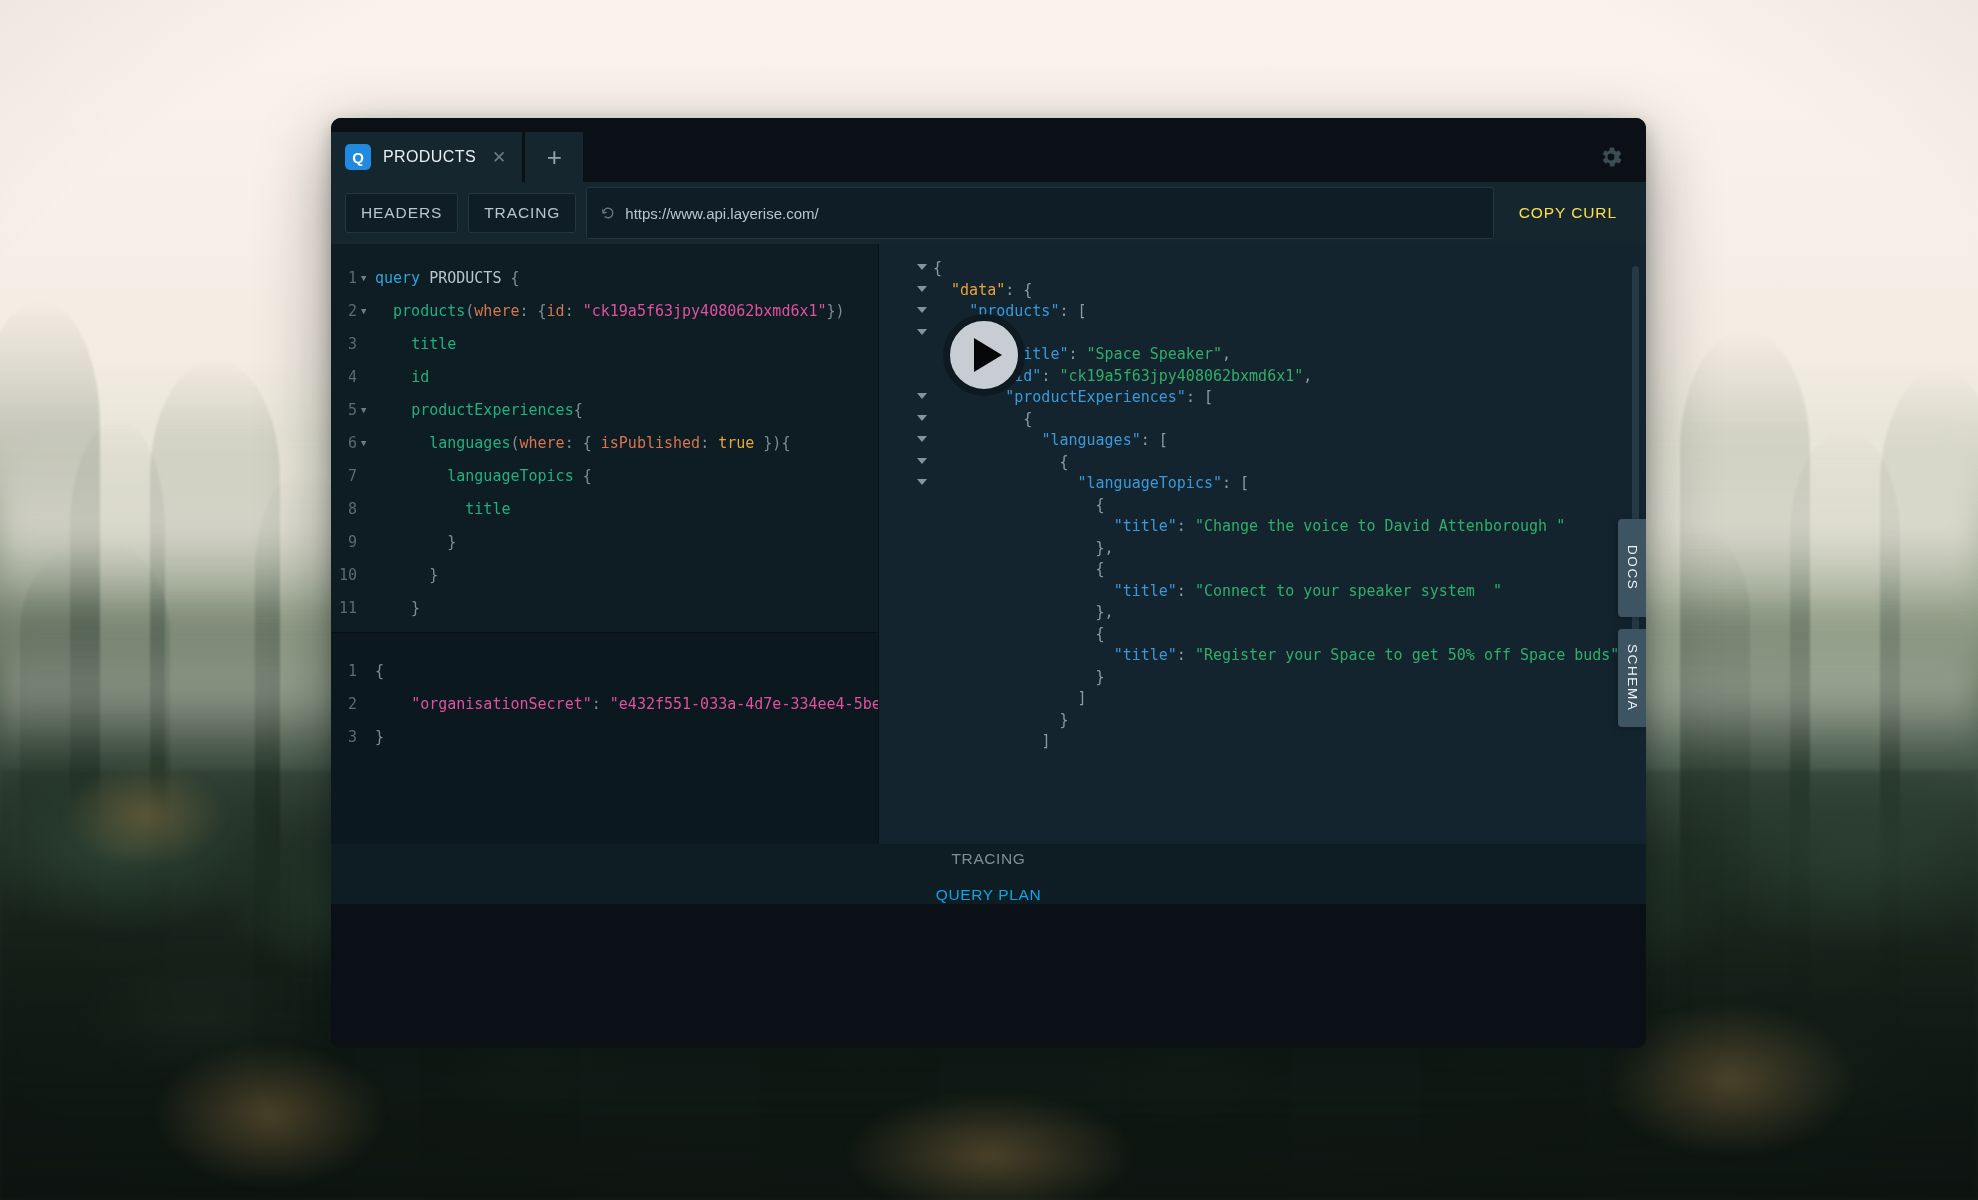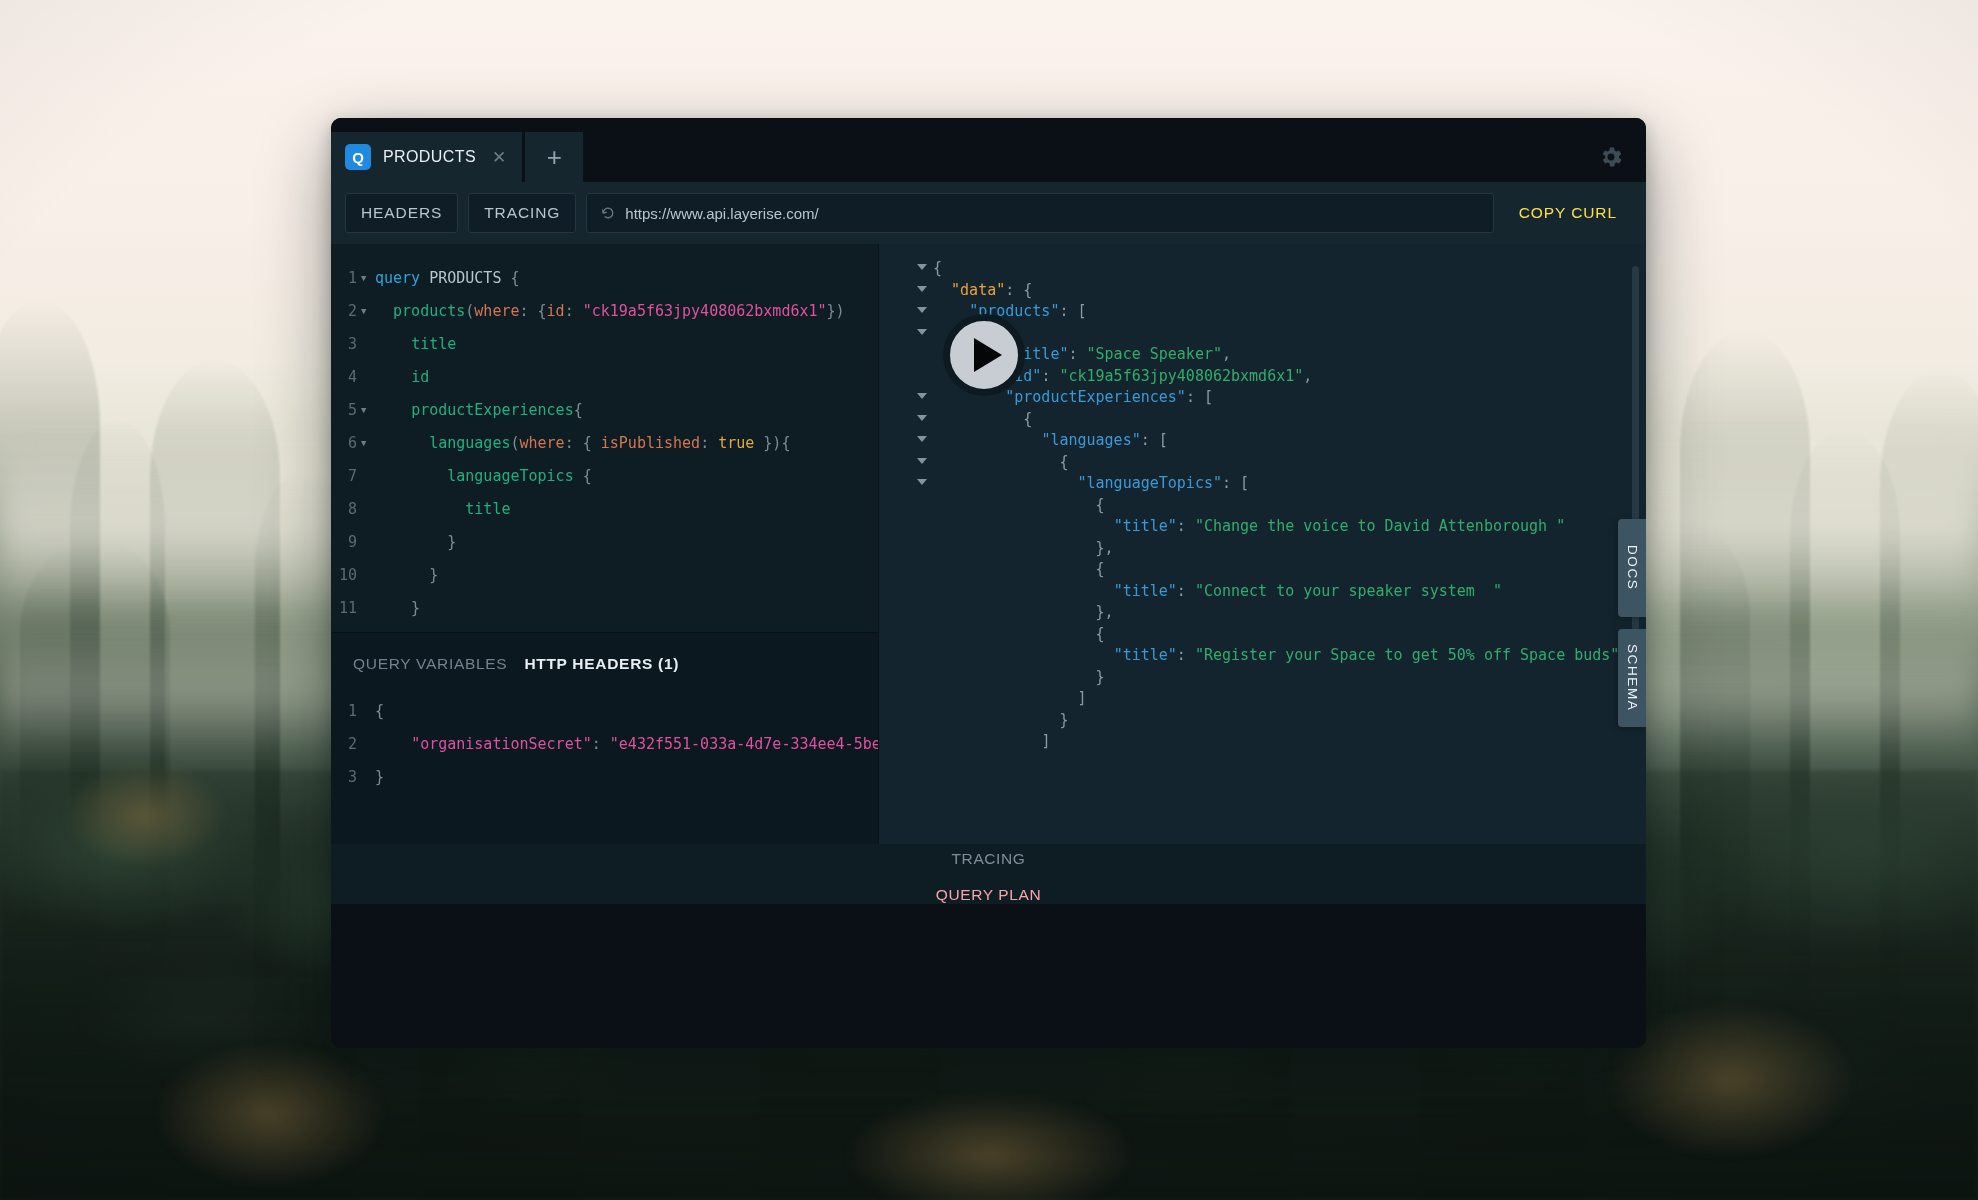--- a/index.html
+++ b/index.html
@@ -159,21 +159,21 @@
     display: flex; align-items: center; gap: 10px;
     padding: 0 14px;
   }
   .tbtn {
     height: 40px; padding: 0 15px;
     background: #0f1e26; border: 1px solid #24363f; border-radius: 3px;
     color: #b8c6cd; font-size: 15.5px; letter-spacing: .9px;
     display: flex; align-items: center;
   }
   .urlbar {
-    flex: 1; height: 40px;
+    flex: 1; height: 52px;
     background: #0f1e26; border: 1px solid #24363f; border-radius: 3px;
     display: flex; align-items: center; gap: 9px; padding: 0 13px;
     min-width: 0;
   }
   .reload-ic { width: 16px; height: 16px; flex: 0 0 auto; stroke: #6c7c86; fill: none; stroke-width: 1.6; }
   .url-text { color: #b9c6cd; font-size: 15px; white-space: nowrap; overflow: hidden; }
   .tbtn.copy { background: transparent; border: none; color: #fde047; }
 
   
   .main {
@@ -284,21 +284,21 @@
     color: #eef3f6; font-size: 13.5px; letter-spacing: 1.6px;
   }
 
   
   .bottombar {
     height: 60px; background: #0e1c24;
     display: flex; align-items: center; justify-content: flex-end;
     gap: 18px; padding: 0 22px; flex-direction: column;
   }
   .bb-item { color: #7f8f99; font-size: 15.5px; letter-spacing: .6px; }
-  .bb-item.active { color: #fca5a5; }
+  .bb-item.active { color: #0ea5e9; }
 
   
   #play {
     position: absolute;
     left: 943px; top: 314px;
     width: 82px; height: 82px;
     border-radius: 50%;
     background: #c7cdd2;
     border: 7px solid #0d1a22;
     display: flex; align-items: center; justify-content: center;
@@ -374,24 +374,20 @@
     <div class="tbtn copy">COPY CURL</div>
   </div>
 
   <div class="main">
 
     <div class="pane-left">
       <div class="editor">
         <div class="code" id="editor-lines"><div><span class="ln">1</span><span class="fold">▼</span><span class="k-key">query </span><span class="k-def">PRODUCTS</span><span class="k-punc"> {</span></div><div><span class="ln">2</span><span class="fold">▼</span><span class="k-plain">  </span><span class="k-field">products</span><span class="k-punc">(</span><span class="k-arg">where</span><span class="k-punc">: {</span><span class="k-arg">id</span><span class="k-punc">: </span><span class="k-str">"ck19a5f63jpy408062bxmd6x1"</span><span class="k-punc">})</span></div><div><span class="ln">3</span><span class="fold off">▼</span><span class="k-plain">    </span><span class="k-field">title</span></div><div><span class="ln">4</span><span class="fold off">▼</span><span class="k-plain">    </span><span class="k-field">id</span></div><div><span class="ln">5</span><span class="fold">▼</span><span class="k-plain">    </span><span class="k-field">productExperiences</span><span class="k-punc">{</span></div><div><span class="ln">6</span><span class="fold">▼</span><span class="k-plain">      </span><span class="k-field">languages</span><span class="k-punc">(</span><span class="k-arg">where</span><span class="k-punc">: { </span><span class="k-arg">isPublished</span><span class="k-punc">: </span><span class="k-bool">true</span><span class="k-punc"> }){</span></div><div><span class="ln">7</span><span class="fold off">▼</span><span class="k-plain">        </span><span class="k-field">languageTopics</span><span class="k-punc"> {</span></div><div><span class="ln">8</span><span class="fold off">▼</span><span class="k-plain">          </span><span class="k-field">title</span></div><div><span class="ln">9</span><span class="fold off">▼</span><span class="k-punc">        }</span></div><div><span class="ln">10</span><span class="fold off">▼</span><span class="k-punc">      }</span></div><div><span class="ln">11</span><span class="fold off">▼</span><span class="k-punc">    }</span></div><div><span class="ln">12</span><span class="fold off">▼</span><span class="k-punc">  }</span></div><div><span class="ln">13</span><span class="fold off">▼</span><span class="k-punc">}</span></div></div>
       </div>
       <div class="vars">
-        <div class="vars-tabs" id="vars-tabs">
-            <div class="vtab">QUERY VARIABLES</div>
-            <div class="vtab active">HTTP HEADERS (1)</div>
-          </div>
         <div class="vars-code code" id="vars-lines"><div><span class="ln">1</span><span class="fold off">▼</span><span class="v-punc">{</span></div><div><span class="ln">2</span><span class="fold off">▼</span><span class="v-punc">    </span><span class="v-key">"organisationSecret"</span><span class="v-punc">: </span><span class="v-str">"e432f551-033a-4d7e-334ee4-5be0c</span></div><div><span class="ln">3</span><span class="fold off">▼</span><span class="v-punc">}</span></div></div>
       </div>
     </div>
 
     <div class="pane-right">
       <div class="result" id="result-rows"><div class="r-row"><span class="r-arrow"></span><span class="j-brace">{</span></div><div class="r-row"><span class="r-arrow"></span><span class="j-brace">  </span><span class="j-data">"data"</span><span class="j-brace">: {</span></div><div class="r-row"><span class="r-arrow"></span><span class="j-brace">    </span><span class="j-key">"products"</span><span class="j-brace">: [</span></div><div class="r-row"><span class="r-arrow"></span><span class="j-brace">      {</span></div><div class="r-row"><span class="j-brace">        </span><span class="j-key">"title"</span><span class="j-brace">: </span><span class="j-str">"Space Speaker"</span><span class="j-brace">,</span></div><div class="r-row"><span class="j-brace">        </span><span class="j-key">"id"</span><span class="j-brace">: </span><span class="j-str">"ck19a5f63jpy408062bxmd6x1"</span><span class="j-brace">,</span></div><div class="r-row"><span class="r-arrow"></span><span class="j-brace">        </span><span class="j-key">"productExperiences"</span><span class="j-brace">: [</span></div><div class="r-row"><span class="r-arrow"></span><span class="j-brace">          {</span></div><div class="r-row"><span class="r-arrow"></span><span class="j-brace">            </span><span class="j-key">"languages"</span><span class="j-brace">: [</span></div><div class="r-row"><span class="r-arrow"></span><span class="j-brace">              {</span></div><div class="r-row"><span class="r-arrow"></span><span class="j-brace">                </span><span class="j-key">"languageTopics"</span><span class="j-brace">: [</span></div><div class="r-row"><span class="j-brace">                  {</span></div><div class="r-row"><span class="j-brace">                    </span><span class="j-key">"title"</span><span class="j-brace">: </span><span class="j-str">"Change the voice to David Attenborough "</span></div><div class="r-row"><span class="j-brace">                  },</span></div><div class="r-row"><span class="j-brace">                  {</span></div><div class="r-row"><span class="j-brace">                    </span><span class="j-key">"title"</span><span class="j-brace">: </span><span class="j-str">"Connect to your speaker system  "</span></div><div class="r-row"><span class="j-brace">                  },</span></div><div class="r-row"><span class="j-brace">                  {</span></div><div class="r-row"><span class="j-brace">                    </span><span class="j-key">"title"</span><span class="j-brace">: </span><span class="j-str">"Register your Space to get 50% off Space buds"</span></div><div class="r-row"><span class="j-brace">                  }</span></div><div class="r-row"><span class="j-brace">                ]</span></div><div class="r-row"><span class="j-brace">              }</span></div><div class="r-row"><span class="j-brace">            ]</span></div></div>
       <div class="rscroll"></div>
     </div>
 
     <div class="sidetabs">

